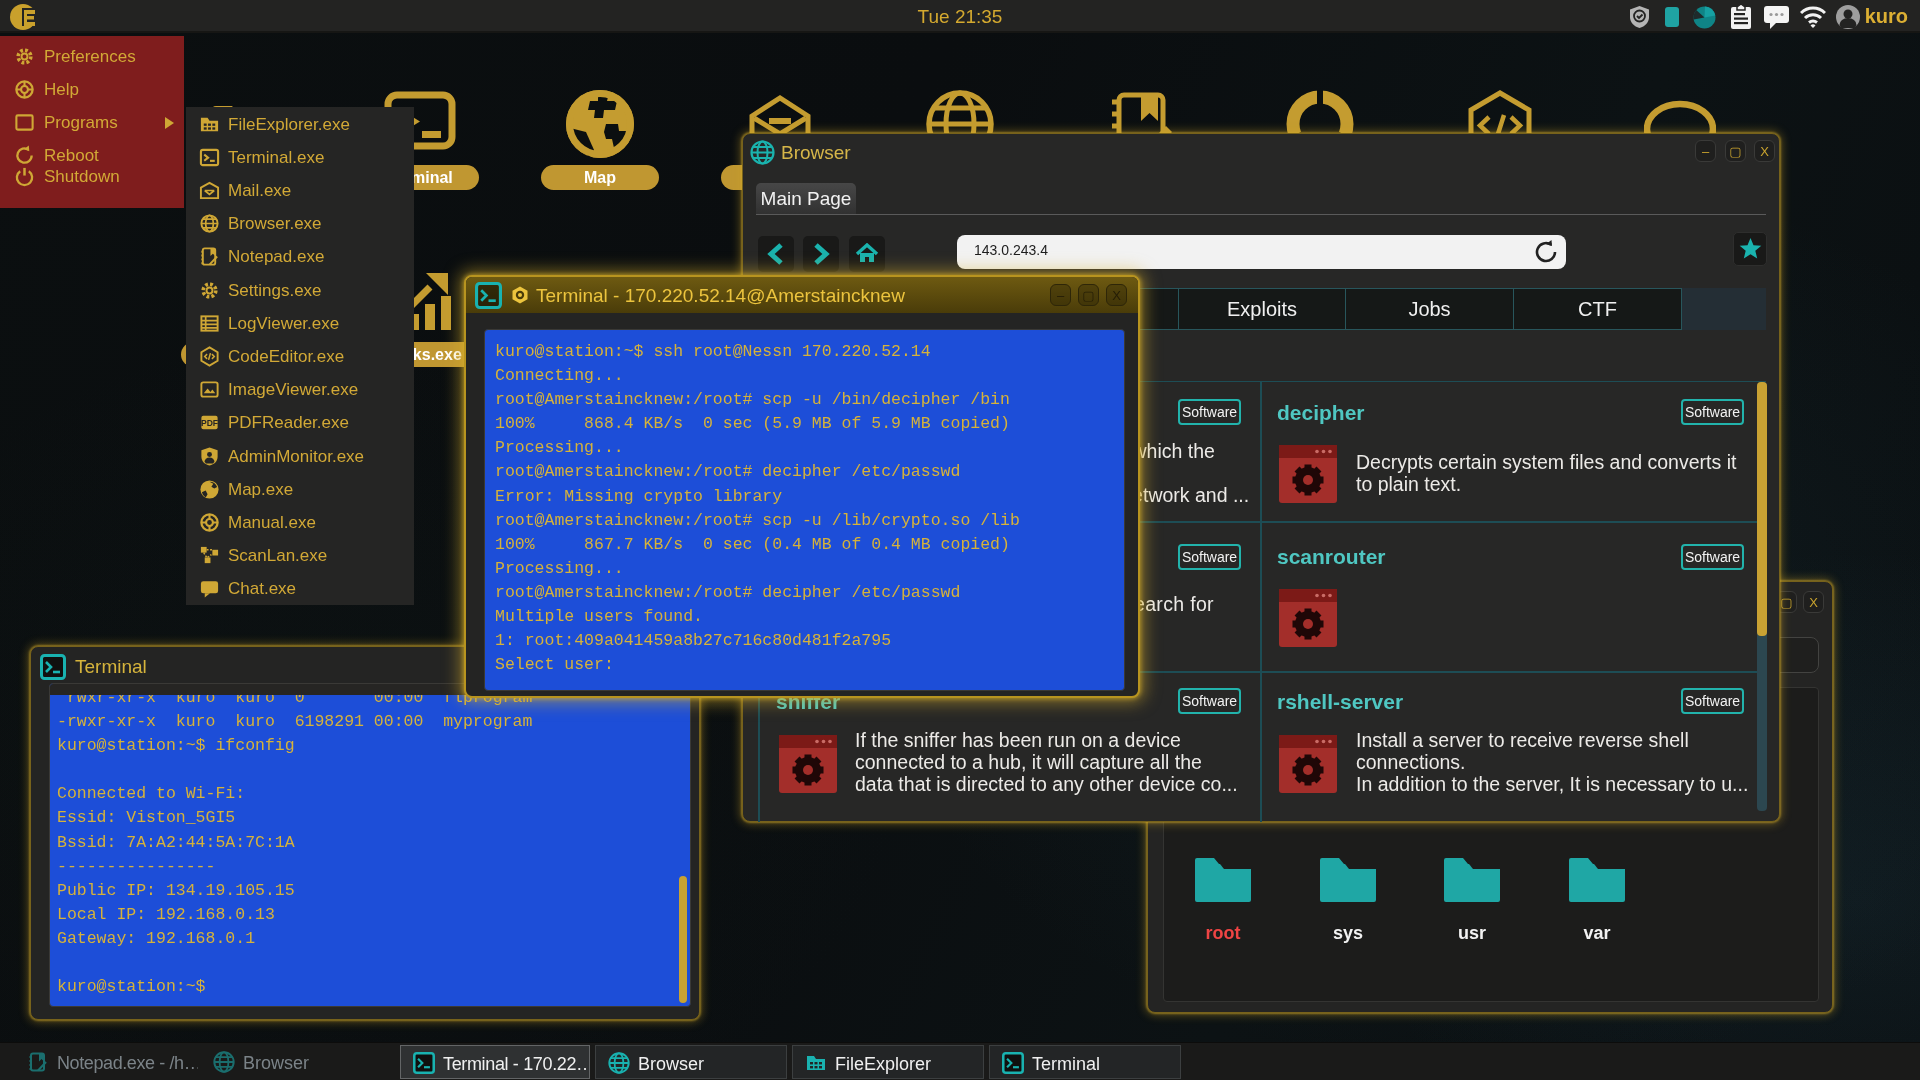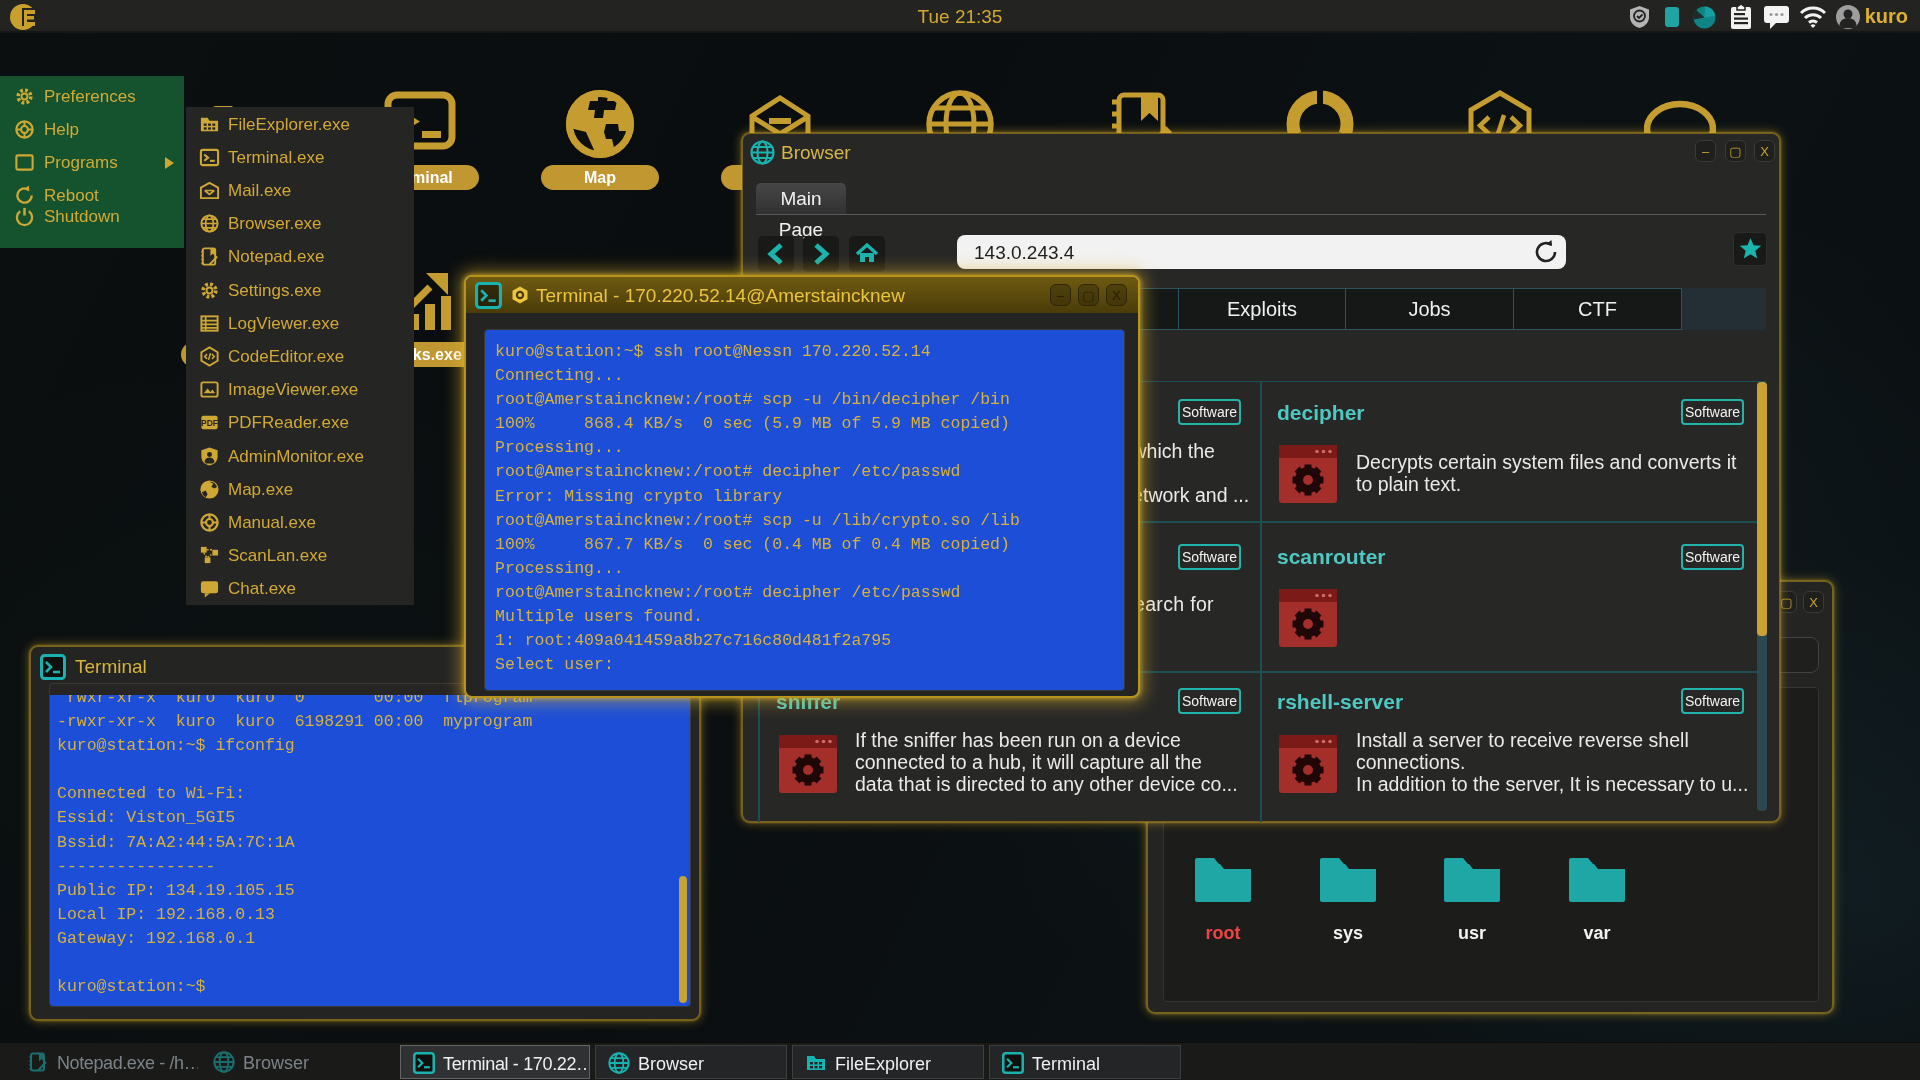--- a/index.html
+++ b/index.html
@@ -10,21 +10,21 @@
       radial-gradient(700px 500px at 1860px 900px, rgba(45,90,110,0.16), rgba(0,0,0,0) 70%),
       radial-gradient(800px 600px at 350px 750px, rgba(25,50,45,0.10), rgba(0,0,0,0) 70%),
       linear-gradient(115deg, #0b0f10 0%, #0a0d0f 40%, #0c1214 70%, #0a0e10 100%);
   }
   .abs { position:absolute; }
   
   #topbar { position:absolute; left:0; top:0; width:1920px; height:33px; background:#232322; border-bottom:2px solid #161614; z-index:65; }
   #clock { position:absolute; left:0; right:0; top:6px; text-align:center; color:#d4a92f; font-size:19px; }
   #userlbl { position:absolute; right:12px; top:5px; color:#dcaf33; font-size:20px; font-weight:bold; }
   
-  #menu1 { position:absolute; left:0; top:36px; width:184px; height:172px; background:#14532d; z-index:60;margin-top:40px; }
+  #menu1 { position:absolute; left:0; top:36px; width:184px; height:172px; background:#7f1d1d; z-index:60; }
   .m1item { position:absolute; left:0; width:184px; height:34px; color:#d2a936; font-size:17px; }
   .m1item span.lbl { position:absolute; left:44px; top:7px; }
   .m1item .mic { position:absolute; left:14px; top:6px; width:21px; height:21px; }
   #menu2 { position:absolute; left:186px; top:107px; width:228px; height:498px; background:#252524; z-index:60; }
   .m2item { position:absolute; left:0; width:228px; height:33px; color:#d2a936; font-size:17px; }
   .m2item span.lbl { position:absolute; left:42px; top:6px; }
   .m2item .mic { position:absolute; left:13px; top:5px; width:21px; height:21px; }
   
   .dicon { position:absolute; width:72px; height:72px; z-index:1; }
   .dlabel { position:absolute; height:25px; background:#c09731; border-radius:13px; color:#fff; font-size:16px; font-weight:bold; text-align:center; line-height:25px; z-index:1; }
@@ -162,38 +162,38 @@
   <svg class="abs" style="left:7px;top:6px" width="25" height="25" viewBox="0 0 25 25">
       <circle cx="12.5" cy="12.5" r="11" fill="none" stroke="#1ab3ae" stroke-width="2.2"></circle>
       <ellipse cx="12.5" cy="12.5" rx="5" ry="11" fill="none" stroke="#1ab3ae" stroke-width="2"></ellipse>
       <path d="M1.5 12.5 h22 M3 7 h19 M3 18 h19" stroke="#1ab3ae" stroke-width="2"></path>
     </svg>
   <div class="abs" style="left:38px;top:8px;color:#d6b649;font-size:19px">Browser</div>
   <div class="wbtn" style="left:952px;top:6px">–</div>
   <div class="wbtn" style="left:982px;top:6px">▢</div>
   <div class="wbtn" style="left:1011px;top:6px">X</div>
 
-  <div class="abs" style="left:13px;top:49px;width:90px;height:31px;background:linear-gradient(#474747,#313131);border-radius:5px 5px 0 0;color:#f2f2f2;font-size:19px;text-align:center;line-height:31px">Main Page</div>
+  <div class="abs" style="left:13px;top:49px;width:100px;height:31px;background:linear-gradient(#474747,#313131);border-radius:5px 5px 0 0;color:#f2f2f2;font-size:19px;text-align:center;line-height:31px">Main Page</div>
   <div class="abs" style="left:13px;top:80px;width:1010px;height:1px;background:#5a5a5a"></div>
 
   <div class="abs" style="left:15px;top:102px;width:36px;height:36px;background:#191918;border-radius:5px"></div>
   <svg class="abs" style="left:23px;top:109px" width="20" height="22" viewBox="0 0 20 22">
       <path d="M15 2 L5 11 L15 20" fill="none" stroke="#1ab3ae" stroke-width="5"></path>
     </svg>
   <div class="abs" style="left:60px;top:102px;width:36px;height:36px;background:#191918;border-radius:5px"></div>
   <svg class="abs" style="left:68px;top:109px" width="20" height="22" viewBox="0 0 20 22">
       <path d="M5 2 L15 11 L5 20" fill="none" stroke="#1ab3ae" stroke-width="5"></path>
     </svg>
   <div class="abs" style="left:106px;top:102px;width:36px;height:36px;background:#191918;border-radius:5px"></div>
   <svg class="abs" style="left:112px;top:109px" width="24" height="22" viewBox="0 0 24 22">
       <path d="M2 11 L12 2 L22 11" fill="none" stroke="#1ab3ae" stroke-width="3.4"></path>
       <path d="M5 10 v9 h5 v-5 h4 v5 h5 v-9" fill="#1ab3ae"></path>
     </svg>
   <div class="abs" style="left:214px;top:101px;width:609px;height:34px;background:#f2f2f2;border-radius:8px"></div>
-  <div class="abs" style="left:231px;top:108px;color:#1d1d1d;font-size:19px">143.0.243.4</div>
+  <div class="abs" style="left:231px;top:108px;color:#1d1d1d;font-size:14px">143.0.243.4</div>
   <svg class="abs" style="left:790px;top:105px" width="26" height="26" viewBox="0 0 26 26">
       <path d="M22 13 a9 9 0 1 1 -3.8-7.3" fill="none" stroke="#222" stroke-width="2.6"></path>
       <path d="M18.5 1 l0.5 6 l-6-1.8 Z" fill="#222"></path>
     </svg>
   <div class="abs" style="left:990px;top:98px;width:34px;height:34px;background:#191918;border-radius:5px;border:1px solid #2e2e2d"></div>
   <svg class="abs" style="left:996px;top:103px" width="23" height="23" viewBox="0 0 23 23">
       <path d="M11.5 1 L14.5 8.3 L22.3 8.8 L16.3 13.8 L18.2 21.4 L11.5 17.2 L4.8 21.4 L6.7 13.8 L0.7 8.8 L8.5 8.3 Z" fill="#1ab3ae"></path>
     </svg>
 
   <div class="abs" style="left:236px;top:154px;width:200px;height:42px;background:#151817;border:1px solid #28565c;color:#f0f0f0;font-size:20px;text-align:center;line-height:40px">Software</div>

